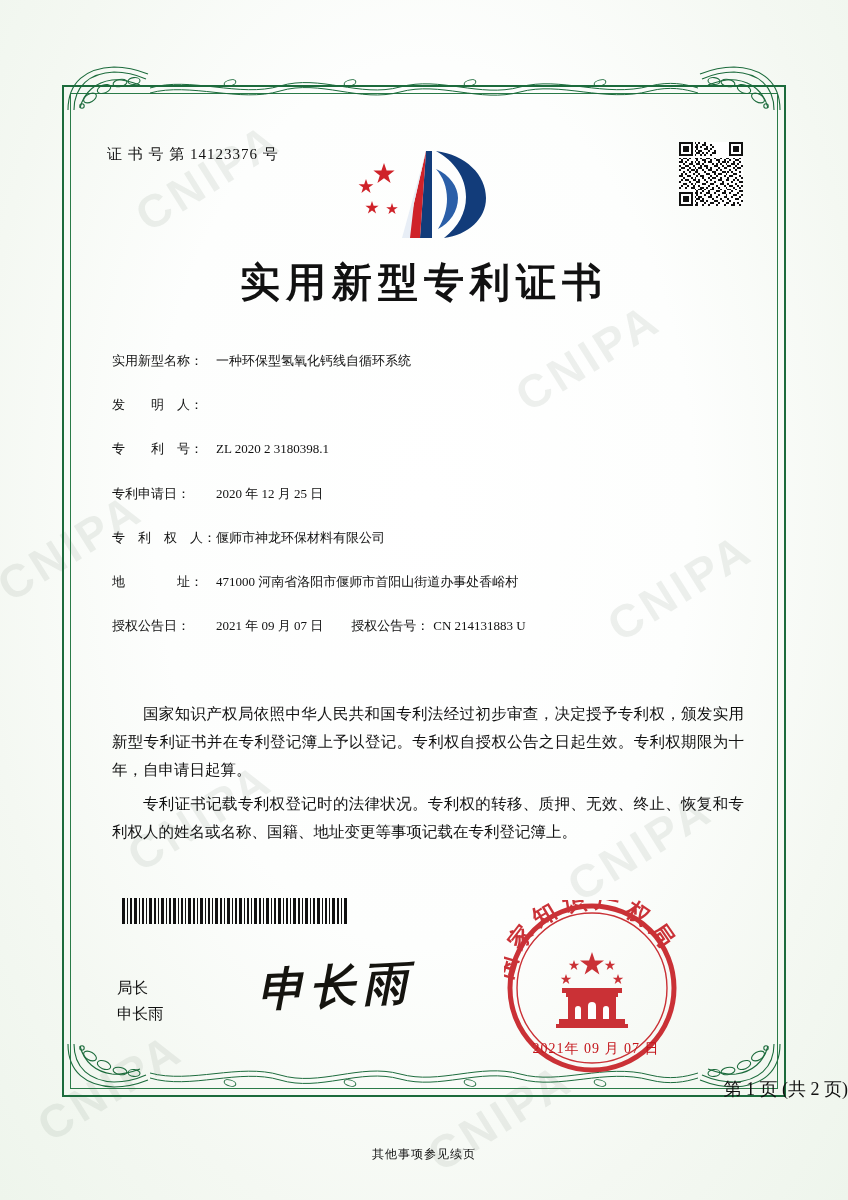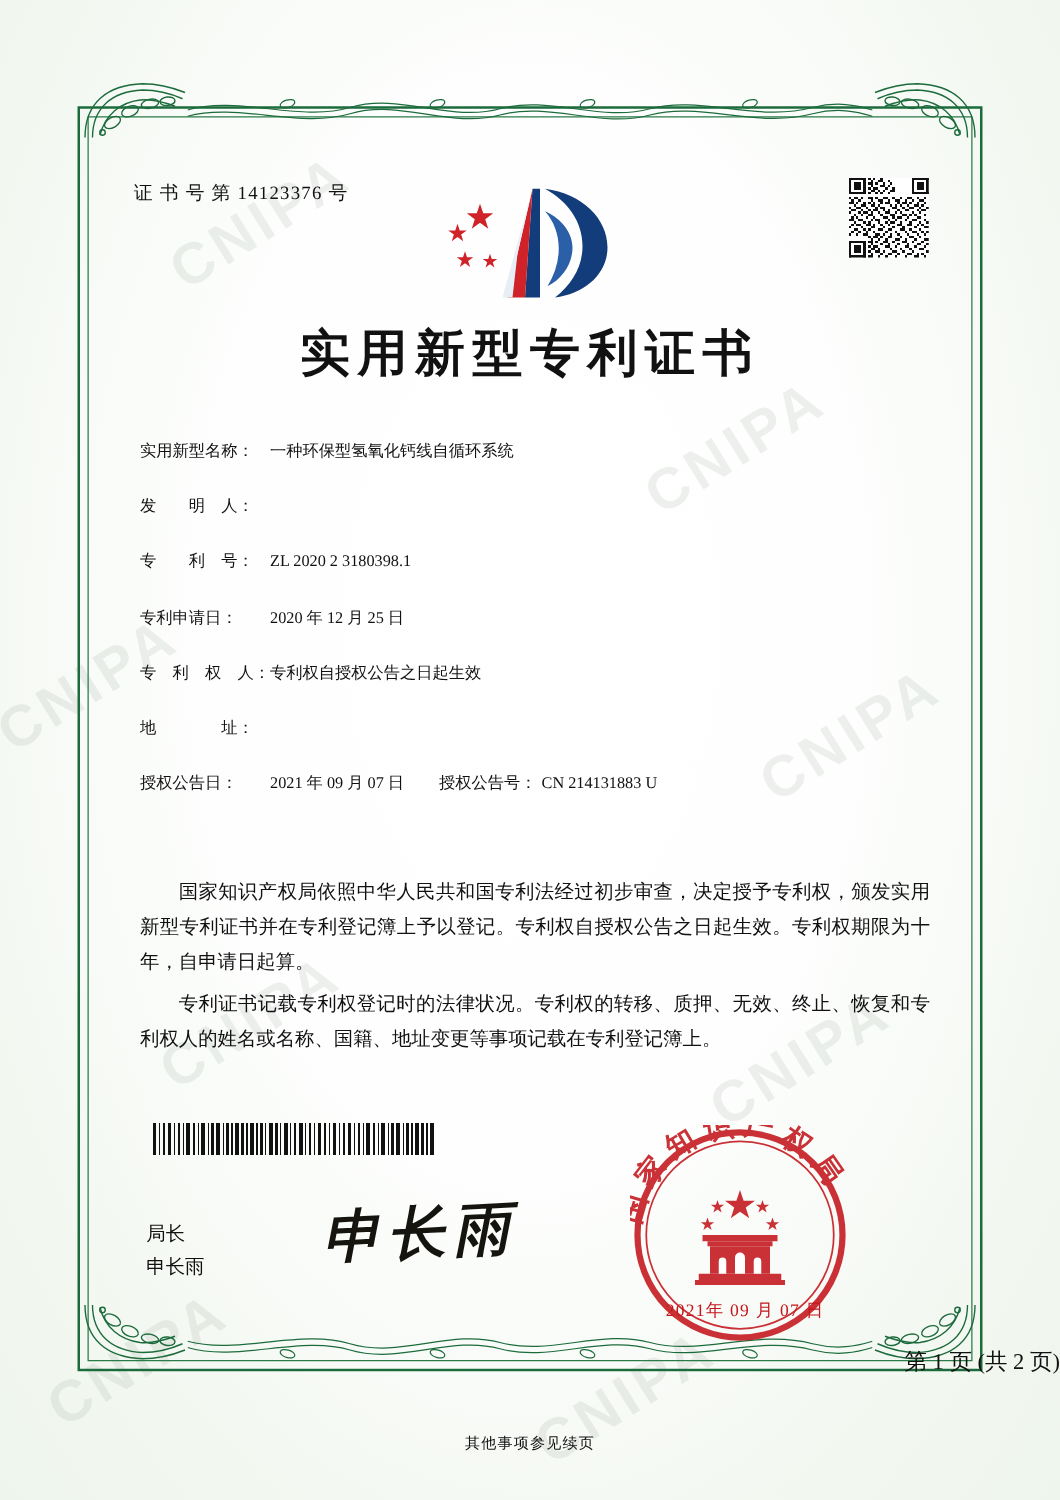--- a/index.html
+++ b/index.html
@@ -634,24 +634,25 @@
     <div class="field-row">
       <span class="field-label">专　　利　号：</span>
       <span class="field-value">ZL 2020 2 3180398.1</span>
     </div>
     <div class="field-row">
       <span class="field-label">专利申请日：</span>
       <span class="field-value">2020 年 12 月 25 日</span>
     </div>
     <div class="field-row">
       <span class="field-label">专　利　权　人：</span>
-      <span class="field-value">专利权自授权公告之日起生效</span>
+      <span class="field-value">偃师市神龙环保材料有限公司</span>
     </div>
     <div class="field-row">
       <span class="field-label">地　　　　址：</span>
+      <span class="field-value">471000 河南省洛阳市偃师市首阳山街道办事处香峪村</span>
     </div>
     <div class="field-row dual">
       <span class="field-label">授权公告日：</span>
       <span class="field-value">2021 年 09 月 07 日</span>
       <span class="second-label">授权公告号：</span>
       <span class="second-value">CN 214131883 U</span>
     </div>
   </div>
 
   <div class="paras">

